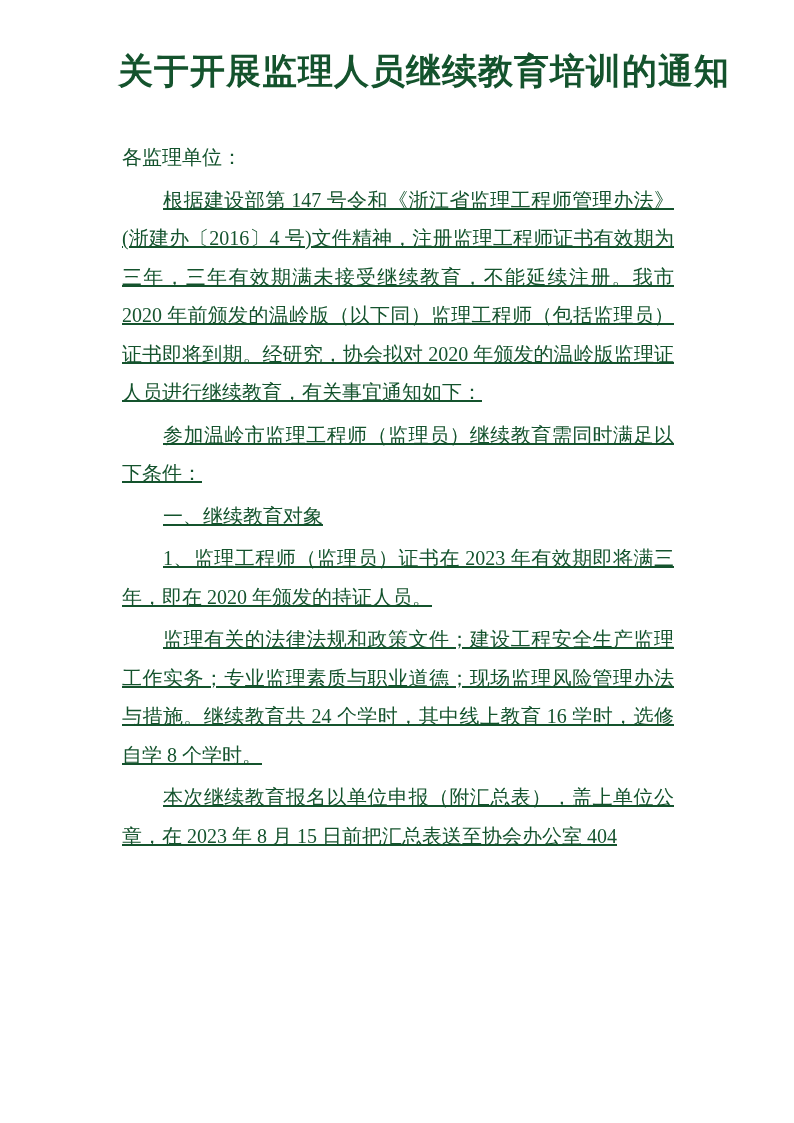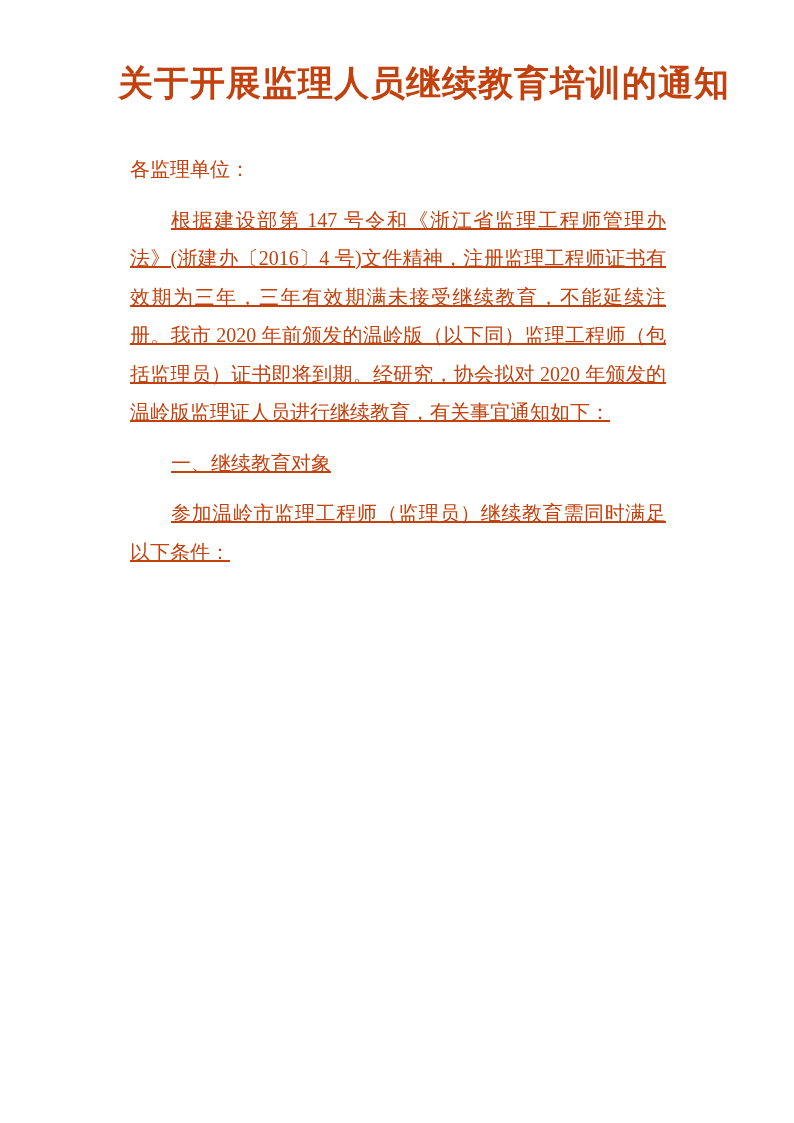--- a/index.html
+++ b/index.html
@@ -8,68 +8,71 @@
     padding: 0;
     background: #ffffff;
   }
   .page {
     position: relative;
     width: 794px;
     height: 1123px;
     box-sizing: border-box;
     margin: 0 auto;
     background: #ffffff;
-    padding: 60px 116px 0 118px;
+    padding: 48px 116px 0 118px;
     overflow: hidden;
     font-family: "Liberation Serif", "DejaVu Serif", serif;
-    color: #c2410c;
+    color: #14532d;
   }
   .doc-title {
     margin: 0;
     font-size: 35px;
     line-height: 48px;
     font-weight: 700;
     text-align: center;
     letter-spacing: 1px;
     white-space: nowrap;
     font-family: "Liberation Serif", "DejaVu Serif", serif;
   }
   .doc-body {
     margin-top: 42px;
     font-size: 20px;
     line-height: 38.5px;
     text-align: justify;
   }
   .doc-body p {
-    margin: 12px;
+    margin: 4px;
     padding: 0;
   }
   .doc-body p.indent {
     text-indent: 41px;
     text-decoration: underline;
   }
 </style>
 </head>
 <body>
 
 <div class="page">
 
   <h1 class="doc-title">关于开展监理人员继续教育培训的通知</h1>
 
   <div class="doc-body">
 
     <p>各监理单位：</p>
 
     <p class="indent">根据建设部第 147 号令和《浙江省监理工程师管理办法》(浙建办〔2016〕4 号)文件精神，注册监理工程师证书有效期为三年，三年有效期满未接受继续教育，不能延续注册。我市 2020 年前颁发的温岭版（以下同）监理工程师（包括监理员）证书即将到期。经研究，协会拟对 2020 年颁发的温岭版监理证人员进行继续教育，有关事宜通知如下：</p>
 
+    <p class="indent">参加温岭市监理工程师（监理员）继续教育需同时满足以下条件：</p>
+
     <p class="indent">一、继续教育对象</p>
 
-    <p class="indent">参加温岭市监理工程师（监理员）继续教育需同时满足以下条件：</p>
+    <p class="indent">1、监理工程师（监理员）证书在 2023 年有效期即将满三年，即在 2020 年颁发的持证人员。</p>
 
 
 
+    <p class="indent">监理有关的法律法规和政策文件；建设工程安全生产监理工作实务；专业监理素质与职业道德；现场监理风险管理办法与措施。继续教育共 24 个学时，其中线上教育 16 学时，选修自学 8 个学时。</p>
 
 
-
+    <p class="indent">本次继续教育报名以单位申报（附汇总表），盖上单位公章，在 2023 年 8 月 15 日前把汇总表送至协会办公室 404</p>
 
   </div>
 
 </div>
 
 </body></html>

